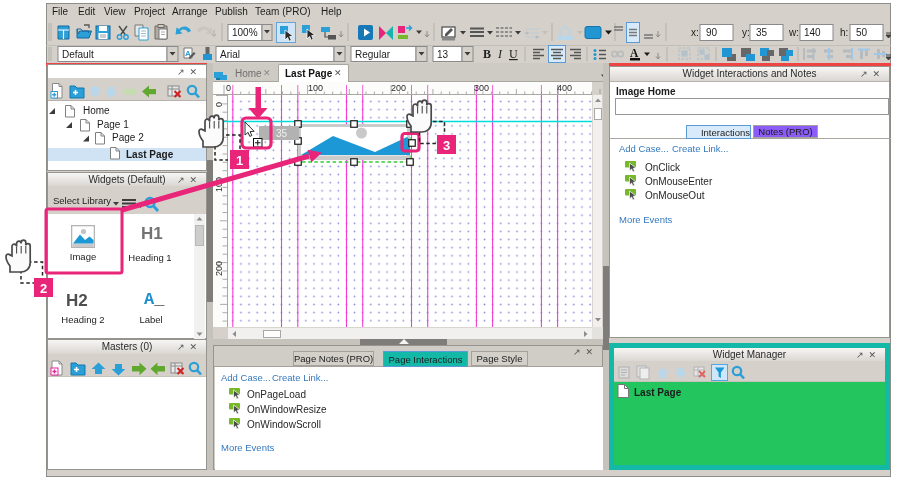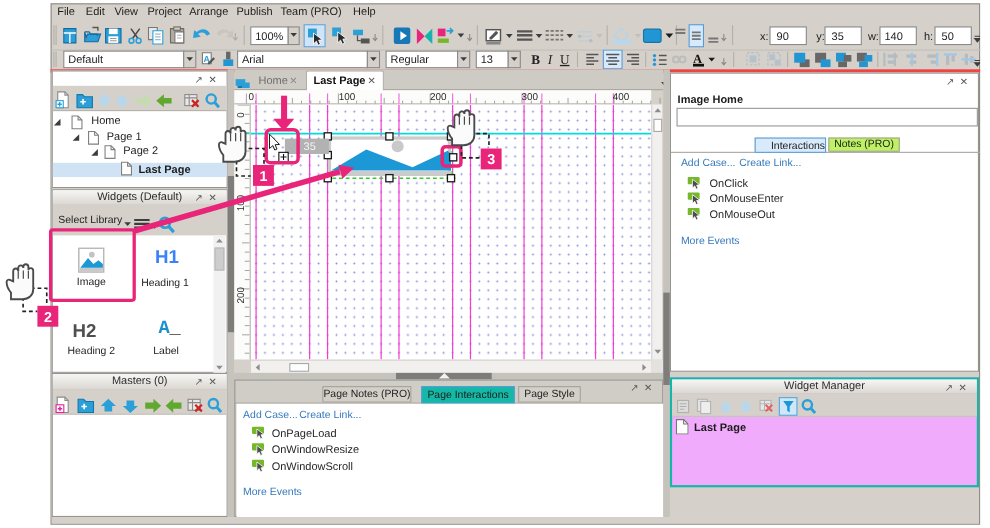--- a/index.html
+++ b/index.html
@@ -290,21 +290,21 @@
         <path d="M10.5 10 l4.5 5" stroke="#2a9fd8" stroke-width="2.8"></path>
     </svg>
 
     <svg class="ab" style="left:23px;top:52px;" width="24" height="23">
       <rect x="0.5" y="0.5" width="23" height="22" fill="#fff" stroke="#b4b4b4" stroke-width="1.6"></rect>
       <rect x="1.5" y="18.5" width="21" height="3.5" fill="#c9c9c9"></rect>
       <circle cx="12.5" cy="6.5" r="2.6" fill="#c3c3c3"></circle>
       <path d="M2 18.5 L9 9.5 L14 15 L18.5 11.5 L22.5 15 V18.5 Z" fill="#1b98d5"></path>
     </svg>
     <div class="ab t" style="left:0px;top:78px;width:70px;text-align:center;font-size:9.5px;">Image</div>
-    <div class="ab" style="left:93px;top:51px;width:30px;font-size:17px;font-weight:bold;color:#3b82f6;">H1</div>
+    <div class="ab" style="left:93px;top:51px;width:30px;font-size:17px;font-weight:bold;color:#737373;">H1</div>
     <div class="ab t" style="left:74px;top:79px;width:56px;text-align:center;font-size:9.5px;">Heading 1</div>
     <div class="ab" style="left:18px;top:118px;width:30px;font-size:17px;font-weight:bold;color:#4f4f4f;">H2</div>
     <div class="ab t" style="left:5px;top:141px;width:60px;text-align:center;font-size:9.5px;">Heading 2</div>
     <div class="ab" style="left:96px;top:117px;font-size:17px;font-weight:bold;color:#1b8fd0;font-family:Liberation Mono, monospace;">A<span style="color:#4f4f4f;">_</span></div>
     <div class="ab t" style="left:88px;top:141px;width:30px;text-align:center;font-size:9.5px;">Label</div>
 
     <div class="ab" style="left:146px;top:41px;width:11px;height:125px;background:#f1f1f1;"></div>
     <div class="ab" style="left:147px;top:52px;width:9px;height:21px;background:#cdcdcd;border:1px solid #b8b8b8;box-sizing:border-box;"></div>
     <svg class="ab" style="left:146px;top:41px;" width="11" height="125">
       <path d="M2.5 6.5 l3 -3.5 3 3.5 z" fill="#8c8c8c"></path>
@@ -544,46 +544,47 @@
         <path d="M4.5 3 v8 l2.1 -2 1.3 3 1.7 -0.8 -1.3 -2.9 2.8 -0.3 z" fill="#4c4c4c" stroke="#fff" stroke-width="0.7"></path>
       </svg>
     <div class="ab ev" style="left:33px;top:73px;">OnWindowScroll</div>
     <div class="ab lnk" style="left:7px;top:96px;">More Events</div>
   </div>
 
   <div class="ab" style="left:603px;top:63px;width:6px;height:407px;background:#c6c3bd;"></div>
   <div class="ab" style="left:603px;top:266px;width:6px;height:84px;background:#7f7d79;"></div>
 
   <div class="ab" style="left:609px;top:66px;width:281px;height:272px;background:#fff;border:1px solid #96948f;box-sizing:border-box;" id="rpanel">
+    <div class="hdr" style="position:absolute;left:0;top:0;right:0;height:14px;line-height:14px;">Widget Interactions and Notes</div>
     <div class="hicons">↗✕</div>
     <div class="ab t" style="left:6px;top:19px;font-weight:bold;">Image Home</div>
     <div class="ab inp" style="left:5px;top:31px;width:274px;height:17px;"></div>
     <div class="ab" style="left:0px;top:71px;width:281px;height:1px;background:#aaa7a1;"></div>
     <div class="ab" style="left:76px;top:58px;width:65px;height:14px;background:#d9eafa;border:1px solid #5b9bd5;box-sizing:border-box;text-align:right;white-space:nowrap;overflow:hidden;font-size:9.5px;line-height:13px;color:#1c1c1c;">Interactions</div>
-    <div class="ab" style="left:143px;top:58px;width:65px;height:13px;background:#bef264;border:1px solid #a5a29c;box-sizing:border-box;text-align:center;white-space:nowrap;overflow:hidden;font-size:9.5px;line-height:12px;color:#1c1c1c;">Notes (PRO)</div>
+    <div class="ab" style="left:143px;top:58px;width:65px;height:13px;background:#8b5cf6;border:1px solid #a5a29c;box-sizing:border-box;text-align:center;white-space:nowrap;overflow:hidden;font-size:9.5px;line-height:12px;color:#1c1c1c;">Notes (PRO)</div>
     <div class="ab lnk" style="left:9px;top:76px;">Add Case...</div>
     <div class="ab lnk" style="left:62px;top:76px;">Create Link...</div>
     <svg class="ab" style="left:15px;top:93px;" width="13" height="13">
         <rect x="0" y="1" width="11" height="6.5" rx="1" fill="#76b82a"></rect>
         <path d="M4.5 3 v8 l2.1 -2 1.3 3 1.7 -0.8 -1.3 -2.9 2.8 -0.3 z" fill="#4c4c4c" stroke="#fff" stroke-width="0.7"></path>
       </svg>
     <div class="ab ev" style="left:35px;top:95px;">OnClick</div>
     <svg class="ab" style="left:15px;top:107px;" width="13" height="13">
         <rect x="0" y="1" width="11" height="6.5" rx="1" fill="#76b82a"></rect>
         <path d="M4.5 3 v8 l2.1 -2 1.3 3 1.7 -0.8 -1.3 -2.9 2.8 -0.3 z" fill="#4c4c4c" stroke="#fff" stroke-width="0.7"></path>
       </svg>
     <div class="ab ev" style="left:35px;top:109px;">OnMouseEnter</div>
     <svg class="ab" style="left:15px;top:121px;" width="13" height="13">
         <rect x="0" y="1" width="11" height="6.5" rx="1" fill="#76b82a"></rect>
         <path d="M4.5 3 v8 l2.1 -2 1.3 3 1.7 -0.8 -1.3 -2.9 2.8 -0.3 z" fill="#4c4c4c" stroke="#fff" stroke-width="0.7"></path>
       </svg>
     <div class="ab ev" style="left:35px;top:123px;">OnMouseOut</div>
     <div class="ab lnk" style="left:9px;top:147px;">More Events</div>
   </div>
-  <div class="ab" style="left:609px;top:343px;width:281px;height:100px;background:#f0abfc;border:2px solid #14b8a6;box-sizing:border-box;" id="wmpanel">
+  <div class="ab" style="left:609px;top:343px;width:281px;height:127px;background:#22c55e;border:5px solid #14b8a6;box-sizing:border-box;" id="wmpanel">
     <div class="hdr" style="position:absolute;left:0;top:0;right:0;height:13px;line-height:13px;">Widget Manager</div>
     <div class="hicons">↗✕</div>
     <div class="ab" style="left:0;top:13px;right:0;height:20px;background:#d5d1ca;border-bottom:1px solid #c5c2bc;"></div>
     <svg class="ab" style="left:0;top:15px;" width="281" height="20">
       <rect x="5" y="4" width="10" height="11" fill="#dcdcdc" stroke="#b0b0b0"></rect>
         <path d="M7 7 h6 M7 9.5 h6 M7 12 h4" stroke="#b0b0b0"></path>
       <rect x="23" y="3" width="9" height="11" fill="#e2e2e2" stroke="#b4b4b4"></rect>
         <rect x="26" y="5" width="9" height="11" fill="#eee" stroke="#b4b4b4"></rect>
       <path d="M46 15 v-4.5 h-3 l6 -6 6 6 h-3 v4.5 z" fill="#b9d7ea"></path>
       <path d="M64 7 v4.5 h-3 l6 6 6 -6 h-3 v-4.5 z" fill="#b9d7ea" transform="translate(0,-2)"></path>

